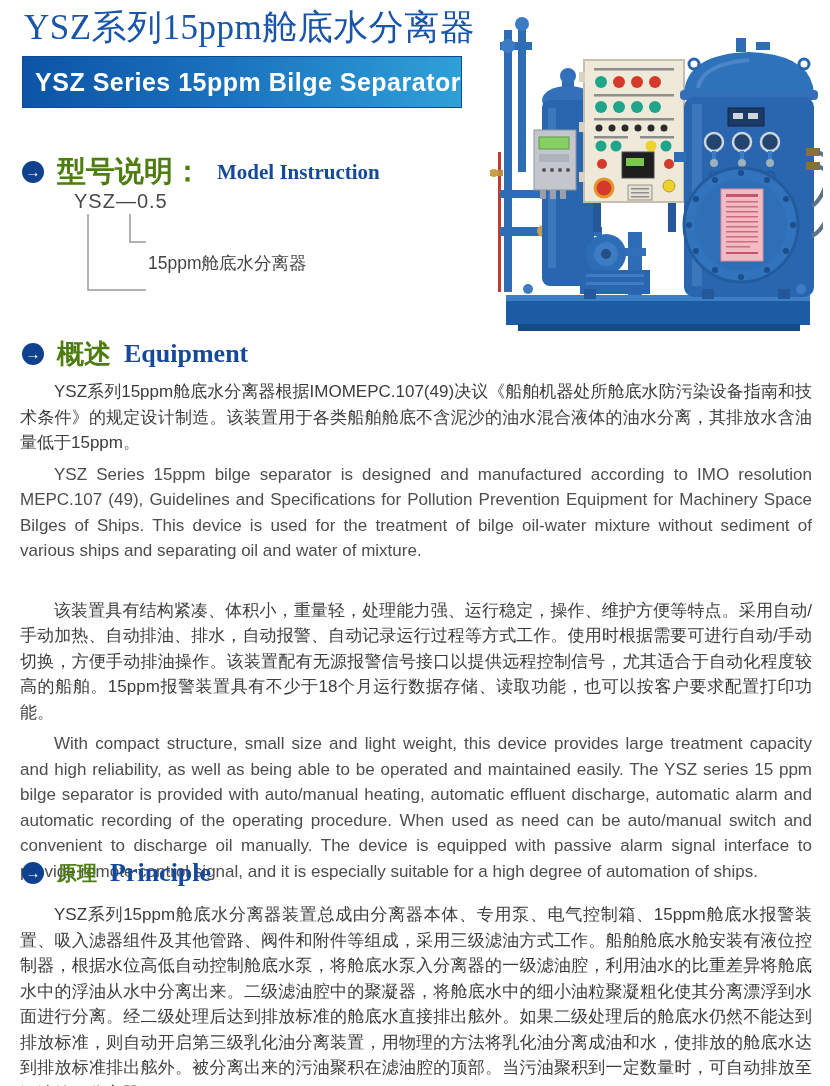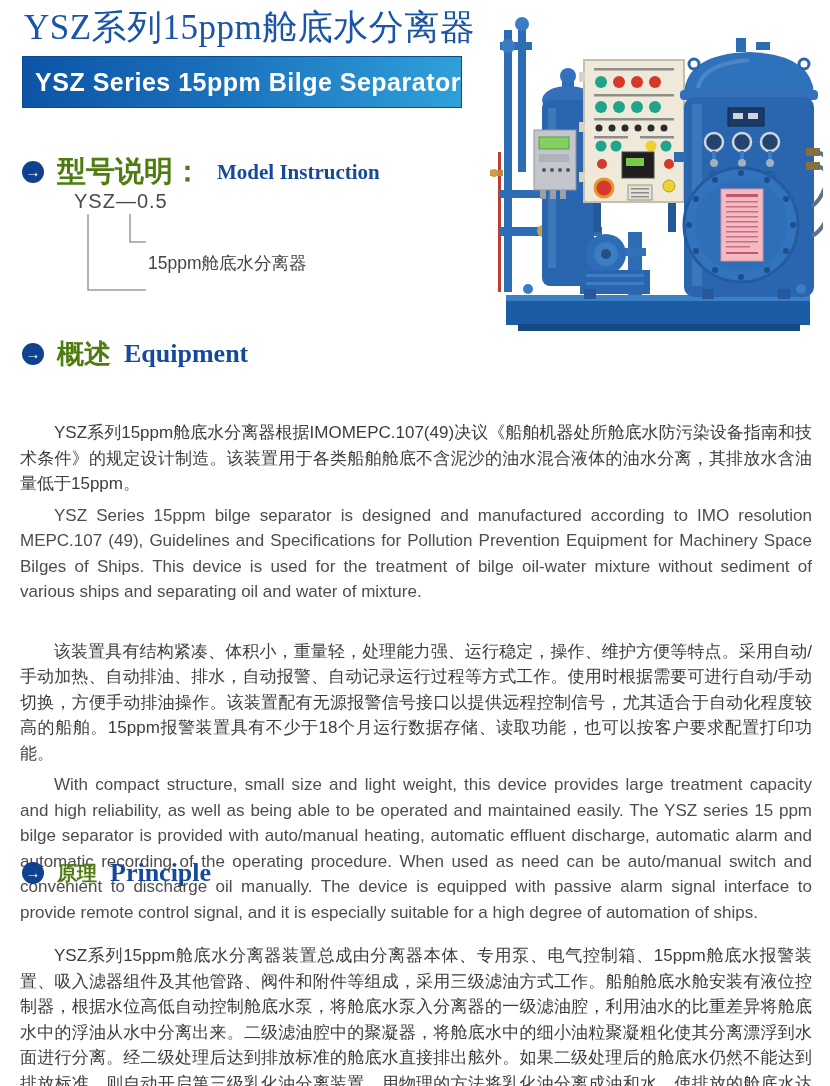--- a/index.html
+++ b/index.html
@@ -45,21 +45,21 @@
   .branch .zh{font-size:17.5px;color:#454545;line-height:22px;}
   .branch .en{font-size:17.5px;color:#555555;line-height:22px;}
   #branch-1{top:212px;}
   #branch-2{top:252px;}
 
   
   .body-text{position:absolute;left:20px;top:379px;width:792px;}
   .principle-text{position:absolute;left:20px;top:902px;width:792px;}
   p.para{margin:0 0 6px;font-size:17px;line-height:25.5px;text-align:justify;
          text-indent:2em;}
-  p.cn{color:#3d3d3d;margin-top:41px;}
+  p.cn{color:#3d3d3d;}
   p.en{color:#4d4d4d;}
   p.gap-top{margin-top:34px;}
 </style>
 </head>
 <body>
 
 <div class="page">
 
   <h1 class="title">YSZ系列15ppm舱底水分离器</h1>
   <div class="banner">

